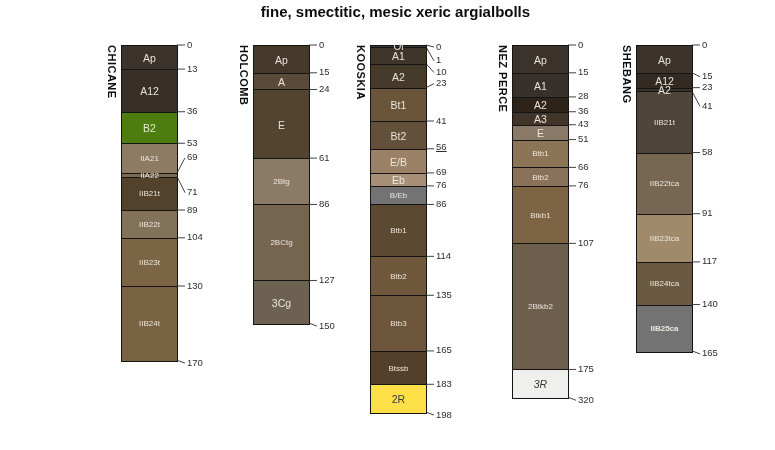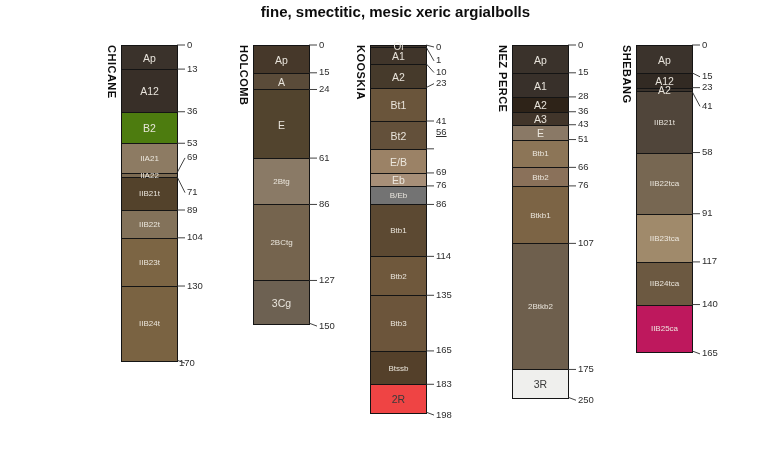--- a/index.html
+++ b/index.html
@@ -73,21 +73,21 @@
       </div>
       <div class="depth-label" style="left: 66px; top: -5.5px;">0</div>
       <div class="depth-label" style="left: 66px; top: 18.602px;">13</div>
       <div class="depth-label" style="left: 66px; top: 61.244px;">36</div>
       <div class="depth-label" style="left: 66px; top: 92.762px;">53</div>
       <div class="depth-label" style="left: 66px; top: 107.426px;">69</div>
       <div class="depth-label" style="left: 66px; top: 142.134px;">71</div>
       <div class="depth-label" style="left: 66px; top: 159.506px;">89</div>
       <div class="depth-label" style="left: 66px; top: 187.316px;">104</div>
       <div class="depth-label" style="left: 66px; top: 235.52px;">130</div>
-      <div class="depth-label" style="left: 58px; top: 312.68px;">170</div>
+      <div class="depth-label" style="left: 66px; top: 312.68px;">170</div>
       <svg class="depth-axis" width="12" height="365.18" style="left: 56px; top: -25px;">
         <line x1="0" y1="25" x2="8" y2="25" stroke="#2d2d2d" stroke-width="0.9"></line>
         <line x1="0" y1="49.102000000000004" x2="8" y2="49.102000000000004" stroke="#2d2d2d" stroke-width="0.9"></line>
         <line x1="0" y1="91.744" x2="8" y2="91.744" stroke="#2d2d2d" stroke-width="0.9"></line>
         <line x1="0" y1="123.262" x2="8" y2="123.262" stroke="#2d2d2d" stroke-width="0.9"></line>
         <line x1="0" y1="152.926" x2="8" y2="137.926" stroke="#2d2d2d" stroke-width="0.9"></line>
         <line x1="0" y1="156.63400000000001" x2="8" y2="172.63400000000001" stroke="#2d2d2d" stroke-width="0.9"></line>
         <line x1="0" y1="190.006" x2="8" y2="190.006" stroke="#2d2d2d" stroke-width="0.9"></line>
         <line x1="0" y1="217.816" x2="8" y2="217.816" stroke="#2d2d2d" stroke-width="0.9"></line>
         <line x1="0" y1="266.02" x2="8" y2="266.02" stroke="#2d2d2d" stroke-width="0.9"></line>
@@ -165,30 +165,30 @@
         </div>
         <div class="horizon-layer" style="top: 211.356px; height: 38.934px; background: rgb(111, 88, 60); border-top: 1px solid rgb(20, 20, 20); margin-top: -1px;">
           <div class="horizon-label" style="font-size: 8px; color: rgba(240, 236, 228, 0.95);">Btb2</div>
         </div>
         <div class="horizon-layer" style="top: 250.29px; height: 55.62px; background: rgb(108, 85, 59); border-top: 1px solid rgb(20, 20, 20); margin-top: -1px;">
           <div class="horizon-label" style="font-size: 8px; color: rgba(240, 236, 228, 0.95);">Btb3</div>
         </div>
         <div class="horizon-layer" style="top: 305.91px; height: 33.372px; background: rgb(84, 64, 42); border-top: 1px solid rgb(20, 20, 20); margin-top: -1px;">
           <div class="horizon-label" style="font-size: 8px; color: rgba(240, 236, 228, 0.95);">Btssb</div>
         </div>
-        <div class="horizon-layer" style="top: 339.282px; height: 27.81px; background: #ef4444; border-top: 1px solid rgb(20, 20, 20); margin-top: -1px;">
+        <div class="horizon-layer" style="top: 339.282px; height: 27.81px; background: #fde047; border-top: 1px solid rgb(20, 20, 20); margin-top: -1px;">
           <div class="horizon-label" style="font-size: 10.5px; color: rgb(58, 58, 58);">2R</div>
         </div>
       </div>
       <div class="depth-label" style="left: 66px; top: -3.5px;">0</div>
       <div class="depth-label" style="left: 66px; top: 10.354px;">1</div>
       <div class="depth-label" style="left: 66px; top: 22.04px;">10</div>
       <div class="depth-label" style="left: 66px; top: 33.142px;">23</div>
       <div class="depth-label" style="left: 66px; top: 70.514px;">41</div>
-      <div class="depth-label" style="left: 66px; top: 82px; text-decoration: underline;">56</div>
+      <div class="depth-label" style="left: 66px; top: 97px; text-decoration: underline;">56</div>
       <div class="depth-label" style="left: 66px; top: 122.426px;">69</div>
       <div class="depth-label" style="left: 66px; top: 135.404px;">76</div>
       <div class="depth-label" style="left: 66px; top: 153.944px;">86</div>
       <div class="depth-label" style="left: 66px; top: 205.856px;">114</div>
       <div class="depth-label" style="left: 66px; top: 244.79px;">135</div>
       <div class="depth-label" style="left: 66px; top: 300.41px;">165</div>
       <div class="depth-label" style="left: 66px; top: 333.782px;">183</div>
       <div class="depth-label" style="left: 66px; top: 364.592px;">198</div>
       <svg class="depth-axis" width="12" height="417.09200000000004" style="left: 56px; top: -25px;">
         <line x1="0" y1="25" x2="8" y2="27" stroke="#2d2d2d" stroke-width="0.9"></line>
@@ -231,34 +231,34 @@
         <div class="horizon-layer" style="top: 122.364px; height: 18.54px; background: rgb(138, 113, 90); border-top: 1px solid rgb(20, 20, 20); margin-top: -1px;">
           <div class="horizon-label" style="font-size: 8px; color: rgba(240, 236, 228, 0.95);">Btb2</div>
         </div>
         <div class="horizon-layer" style="top: 140.904px; height: 57.474px; background: rgb(124, 100, 69); border-top: 1px solid rgb(20, 20, 20); margin-top: -1px;">
           <div class="horizon-label" style="font-size: 8px; color: rgba(240, 236, 228, 0.95);">Btkb1</div>
         </div>
         <div class="horizon-layer" style="top: 198.378px; height: 126.072px; background: rgb(110, 95, 77); border-top: 1px solid rgb(20, 20, 20); margin-top: -1px;">
           <div class="horizon-label" style="font-size: 8px; color: rgba(240, 236, 228, 0.95);">2Btkb2</div>
         </div>
         <div class="horizon-layer" style="top: 324.45px; height: 27.81px; background: rgb(239, 239, 237); border-top: 1px solid rgb(20, 20, 20); margin-top: -1px;">
-          <div class="horizon-label" style="font-size: 10.5px; color: rgb(58, 58, 58);">3R</div>
+          <div class="horizon-label" style="font-size: 10.5px; color: rgb(58, 58, 58); font-style: italic;">3R</div>
         </div>
       </div>
       <div class="depth-label" style="left: 66px; top: -5.5px;">0</div>
       <div class="depth-label" style="left: 66px; top: 22.31px;">15</div>
       <div class="depth-label" style="left: 66px; top: 46.412px;">28</div>
       <div class="depth-label" style="left: 66px; top: 61.244px;">36</div>
       <div class="depth-label" style="left: 66px; top: 74.222px;">43</div>
       <div class="depth-label" style="left: 66px; top: 89.054px;">51</div>
       <div class="depth-label" style="left: 66px; top: 116.864px;">66</div>
       <div class="depth-label" style="left: 66px; top: 135.404px;">76</div>
       <div class="depth-label" style="left: 66px; top: 192.878px;">107</div>
       <div class="depth-label" style="left: 66px; top: 318.95px;">175</div>
-      <div class="depth-label" style="left: 66px; top: 349.76px;">250</div>
+      <div class="depth-label" style="left: 66px; top: 349.76px;">320</div>
       <svg class="depth-axis" width="12" height="402.26" style="left: 56px; top: -25px;">
         <line x1="0" y1="25" x2="8" y2="25" stroke="#2d2d2d" stroke-width="0.9"></line>
         <line x1="0" y1="52.81" x2="8" y2="52.81" stroke="#2d2d2d" stroke-width="0.9"></line>
         <line x1="0" y1="76.912" x2="8" y2="76.912" stroke="#2d2d2d" stroke-width="0.9"></line>
         <line x1="0" y1="91.744" x2="8" y2="91.744" stroke="#2d2d2d" stroke-width="0.9"></line>
         <line x1="0" y1="104.72200000000001" x2="8" y2="104.72200000000001" stroke="#2d2d2d" stroke-width="0.9"></line>
         <line x1="0" y1="119.554" x2="8" y2="119.554" stroke="#2d2d2d" stroke-width="0.9"></line>
         <line x1="0" y1="147.364" x2="8" y2="147.364" stroke="#2d2d2d" stroke-width="0.9"></line>
         <line x1="0" y1="165.904" x2="8" y2="165.904" stroke="#2d2d2d" stroke-width="0.9"></line>
         <line x1="0" y1="223.37800000000001" x2="8" y2="223.37800000000001" stroke="#2d2d2d" stroke-width="0.9"></line>
@@ -283,21 +283,21 @@
         </div>
         <div class="horizon-layer" style="top: 107.532px; height: 61.182px; background: rgb(119, 103, 82); border-top: 1px solid rgb(20, 20, 20); margin-top: -1px;">
           <div class="horizon-label" style="font-size: 8px; color: rgba(240, 236, 228, 0.95);">IIB22tca</div>
         </div>
         <div class="horizon-layer" style="top: 168.714px; height: 48.204px; background: rgb(160, 138, 107); border-top: 1px solid rgb(20, 20, 20); margin-top: -1px;">
           <div class="horizon-label" style="font-size: 8px; color: rgba(240, 236, 228, 0.95);">IIB23tca</div>
         </div>
         <div class="horizon-layer" style="top: 216.918px; height: 42.642px; background: rgb(108, 89, 65); border-top: 1px solid rgb(20, 20, 20); margin-top: -1px;">
           <div class="horizon-label" style="font-size: 8px; color: rgba(240, 236, 228, 0.95);">IIB24tca</div>
         </div>
-        <div class="horizon-layer" style="top: 259.56px; height: 46.35px; background: #be185d; border-top: 1px solid rgb(20, 20, 20); margin-top: -1px;">
+        <div class="horizon-layer" style="top: 259.56px; height: 46.35px; background: #737373; border-top: 1px solid rgb(20, 20, 20); margin-top: -1px; font-weight: bold;">
           <div class="horizon-label" style="font-size: 8px; color: rgba(240, 236, 228, 0.95);">IIB25ca</div>
         </div>
       </div>
       <div class="depth-label" style="left: 66px; top: -5.5px;">0</div>
       <div class="depth-label" style="left: 66px; top: 26.31px;">15</div>
       <div class="depth-label" style="left: 66px; top: 37.142px;">23</div>
       <div class="depth-label" style="left: 66px; top: 55.85px;">41</div>
       <div class="depth-label" style="left: 66px; top: 102.032px;">58</div>
       <div class="depth-label" style="left: 66px; top: 163.214px;">91</div>
       <div class="depth-label" style="left: 66px; top: 211.418px;">117</div>

